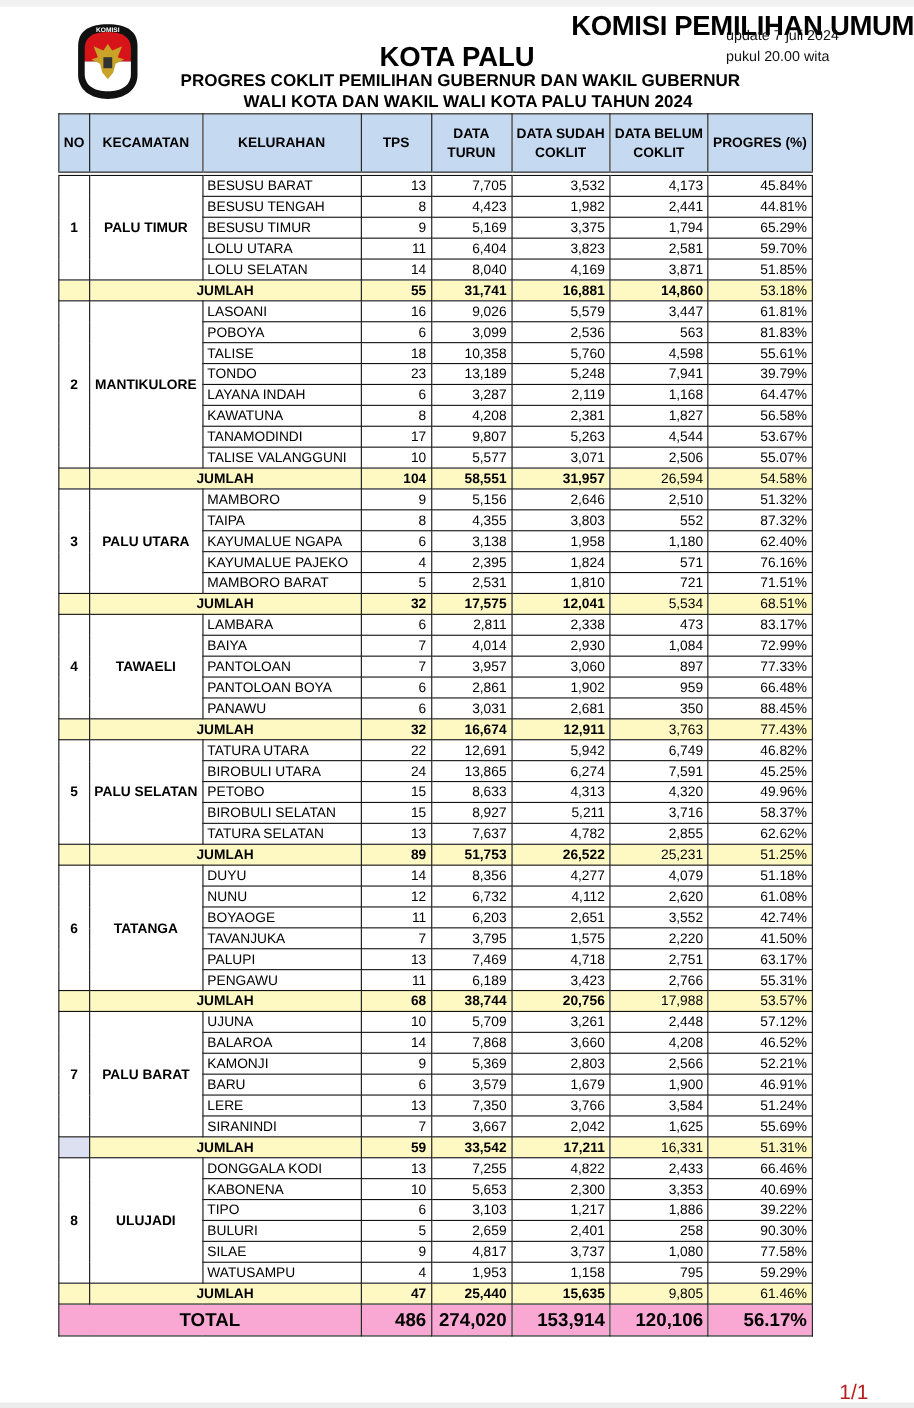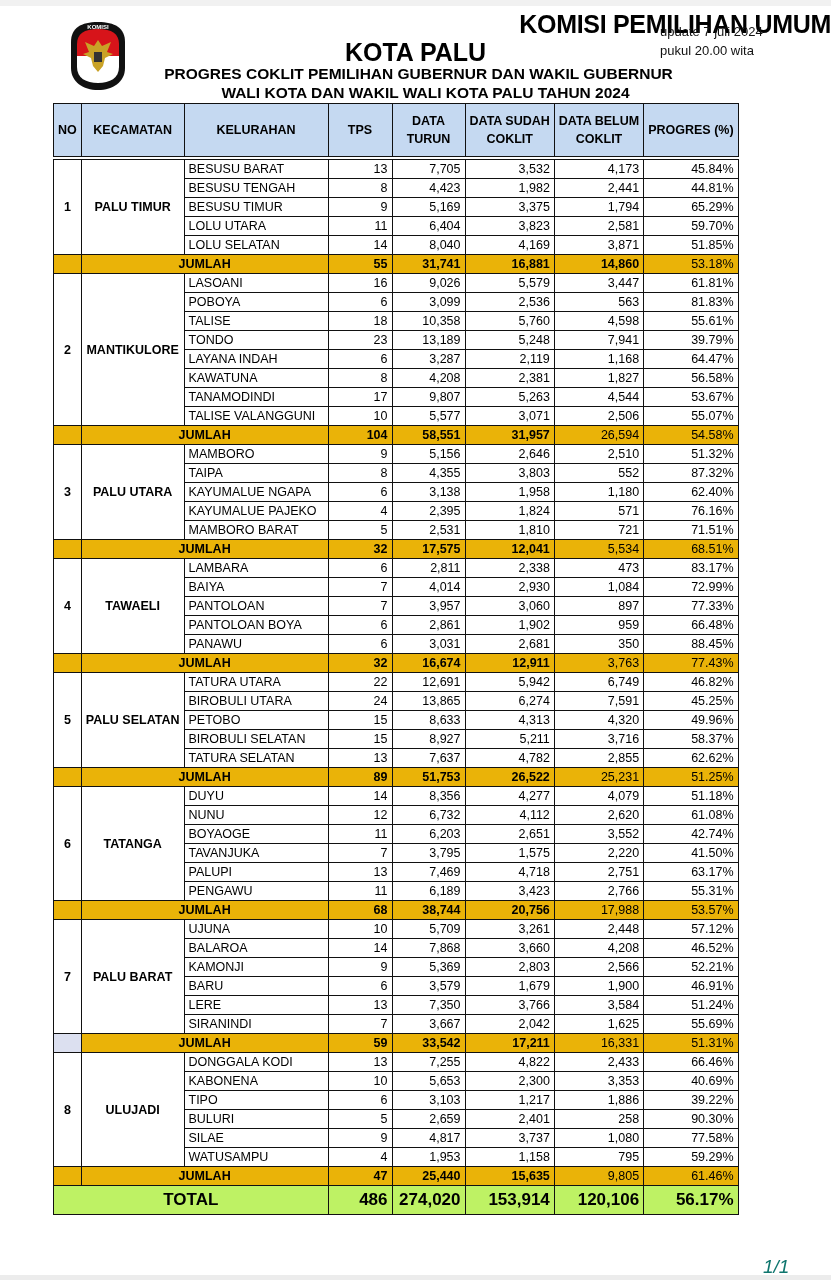--- a/index.html
+++ b/index.html
@@ -28,27 +28,27 @@
   .c-kec { width:96px; }
   .c-kel { width:144px; }
   .c-tps { width:64px; }
   .c-dt { width:73px; }
   .c-ds { width:89px; }
   .c-db { width:81px; }
   .c-pr { width:90px; }
   td.num { text-align:right; padding-right:3px; }
   td.kel { text-align:left; padding-left:3px; }
   td.no, td.kec { text-align:center; font-weight:bold; }
-  tr.sum td { background:#eab308; }
+  tr.sum td { background:#fef9c3; }
   tr.sum td.label { text-align:center; font-weight:bold; }
   tr.sum td.bold { font-weight:bold; }
   tr.sum td.blue-no { background:#dce0f0; }
-  tr.total td { background:#bef264; font-weight:bold; font-size:17px; height:28px; line-height:28px; }
+  tr.total td { background:#f9a8d4; font-weight:bold; font-size:17px; height:28px; line-height:28px; }
   tr.total td.label { text-align:center; font-size:17px; }
-  .pager { position:absolute; left:763px; top:1256px; font-size:19px; color:#0f766e;font-style:italic; }
+  .pager { position:absolute; left:763px; top:1256px; font-size:19px; color:#b91c1c; }
   .bottombar { position:absolute; left:0; top:1275px; width:831px; height:5px; background:#ececec; }
 </style>
 </head>
 <body>
 
 <div class="topbar"></div>
 
 <svg class="logo" viewBox="0 0 62 72">
   <path d="M31 2 C48 2 58 8 58 22 L58 48 C58 62 46 70 31 70 C16 70 4 62 4 48 L4 22 C4 8 14 2 31 2 Z" fill="#111"></path>
   <path d="M31 9 C45 9 52 14 52 24 L52 36 L10 36 L10 24 C10 14 17 9 31 9 Z" fill="#d7141a"></path>

